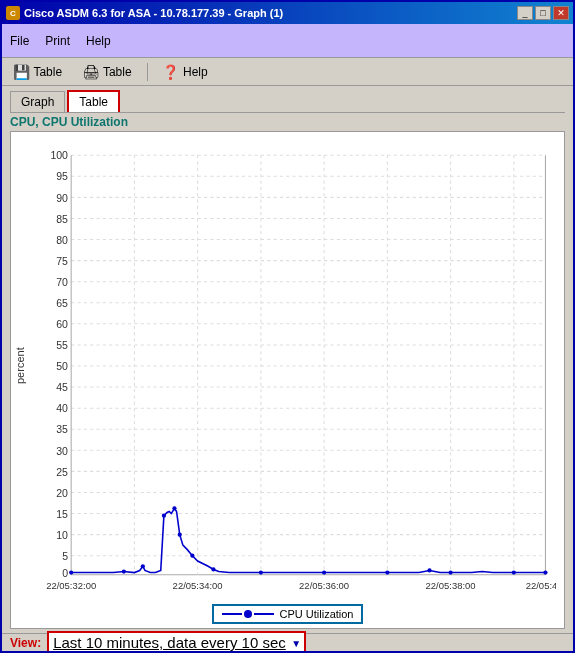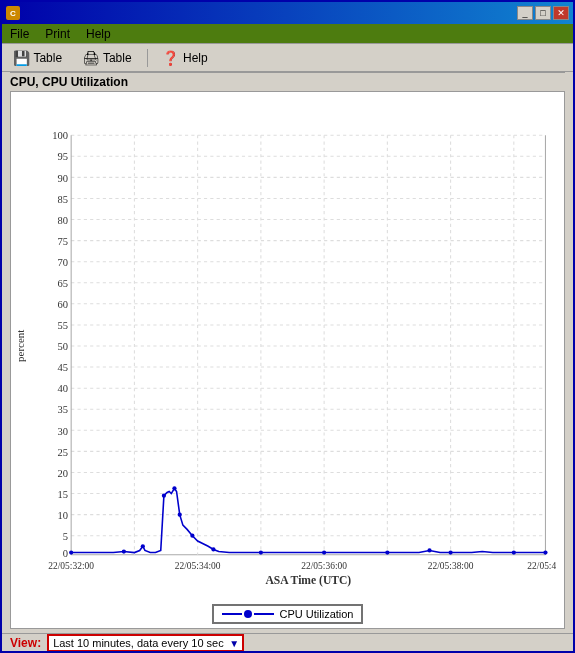--- a/index.html
+++ b/index.html
@@ -62,22 +62,22 @@
       align-items: center;
       justify-content: center;
       font-size: 9px;
       color: black;
       cursor: pointer;
     }
     .title-btn.close { background: #c0392b; color: white; }
 
     
     .menu-bar {
-      background: #4d7c0f;
-      height: 20px;
+      background: #c4b5fd;
+      height: 34px;
       display: flex;
       align-items: center;
       padding: 0 4px;
       gap: 8px;
       border-bottom: 1px solid #999;
       flex-shrink: 0;
     }
     .menu-item {
       font-size: 12px;
       padding: 1px 4px;
@@ -163,21 +163,20 @@
       border: 1px solid #999;
       display: flex;
       flex-direction: column;
       overflow: hidden;
     }
     .chart-area {
       flex: 1;
       display: flex;
       overflow: hidden;
       position: relative;
-      font-family: Liberation Serif, serif;
     }
     .y-axis-label {
       writing-mode: vertical-rl;
       transform: rotate(180deg);
       font-size: 11px;
       color: #333;
       display: flex;
       align-items: center;
       justify-content: center;
       padding: 0 2px;
@@ -273,20 +272,21 @@
     }
   </style>
 </head>
 <body>
 
 <div class="window">
 
   <div class="title-bar">
     <div class="title-bar-left">
       <div class="title-icon">C</div>
+      <span>Cisco ASDM 6.3 for ASA - 10.78.177.39 - Graph (1)</span>
     </div>
     <div class="title-controls">
       <div class="title-btn">_</div>
       <div class="title-btn">□</div>
       <div class="title-btn close">✕</div>
     </div>
   </div>
 
   <div class="menu-bar">
     <span class="menu-item">File</span>
@@ -305,24 +305,32 @@
     </button>
     <div class="toolbar-separator"></div>
     <button class="toolbar-btn">
       <span class="toolbar-icon">❓</span>
       <span>Help</span>
     </button>
   </div>
 
   <div class="content">
 
+    <div class="tabs-row">
+      <div class="tab">
+        <span>Graph</span>
+      </div>
+      <div class="tab active" style="border:2px solid #cc0000; border-bottom:none;">
+        <span>Table</span>
+      </div>
+    </div>
     <div class="tab-border-line"></div>
 
     <div style="padding: 2px 8px; flex-shrink:0;">
-      <span style="font-weight:bold; color:#000000; font-size:12px;">CPU, CPU Utilization</span>
+      <span style="font-weight:bold; color:#0f766e; font-size:12px;">CPU, CPU Utilization</span>
     </div>
 
     <div class="chart-section" style="margin: 0 8px 4px 8px; flex:1;">
       <div class="chart-area">
 
         <div class="y-axis-label">
           <span>percent</span>
         </div>
 
         <div class="chart-with-axes">
@@ -470,35 +478,35 @@
                 <circle cx="400" cy="406" r="2" fill="#0000cc"></circle>
                 <circle cx="460" cy="406" r="2" fill="#0000cc"></circle>
                 <circle cx="490" cy="406" r="2" fill="#0000cc"></circle>
               </g>
             </svg>
           </div>
         </div>
       </div>
 
       <div class="legend">
-        <div class="legend-box" style="border:2px solid #737373;">
+        <div class="legend-box" style="border:2px solid #0369a1;">
           <div class="legend-line">
             <div class="legend-dash"></div>
             <div class="legend-dot"></div>
             <div class="legend-dash"></div>
           </div>
           <span>CPU Utilization</span>
         </div>
       </div>
     </div>
 
     <div class="footer">
       <span class="view-label">View:</span>
       <div class="select-wrapper" style="border:2px solid #cc0000;">
-        <select class="view-select" style="font-size:11px; border:none; padding:1px 18px 1px 4px; outline:none; background:white; cursor:pointer;">
+        <select class="view-select" style="font-size:15px; border:none; padding:1px 18px 1px 4px; outline:none; background:white; cursor:pointer;text-decoration:underline;">
           <option>Last 10 minutes, data every 10 sec</option>
           <option>Last 60 minutes, data every 1 min</option>
           <option>Last 12 hours, data every 10 min</option>
           <option>Last 5 days, data every 2 hours</option>
         </select>
         <span class="select-arrow">▼</span>
       </div>
     </div>
   </div>
 </div>

